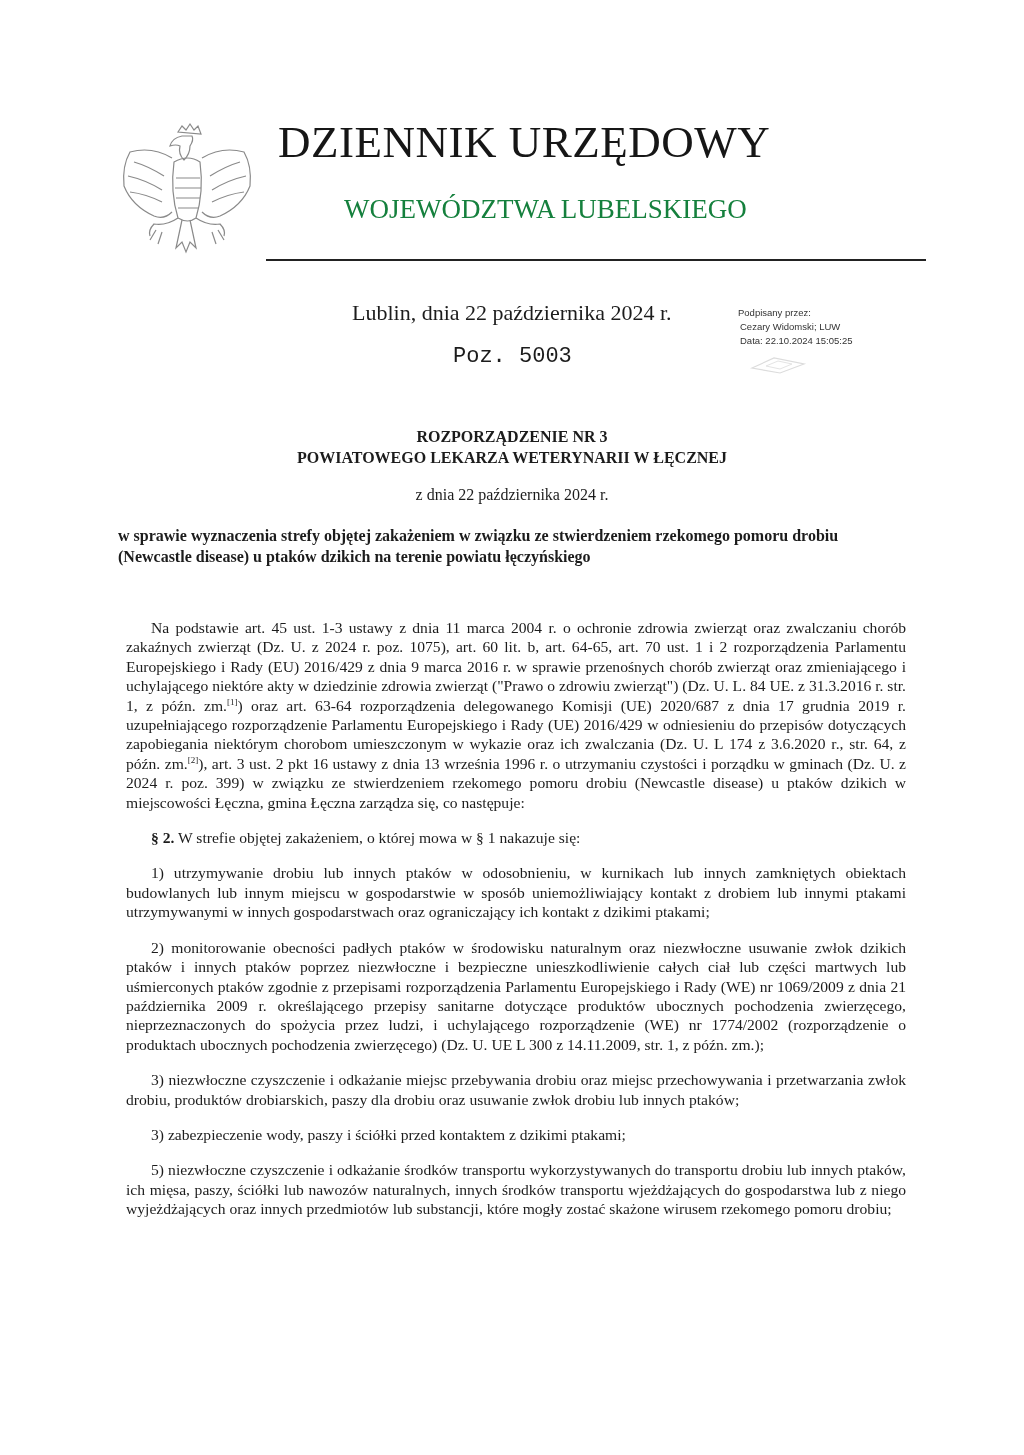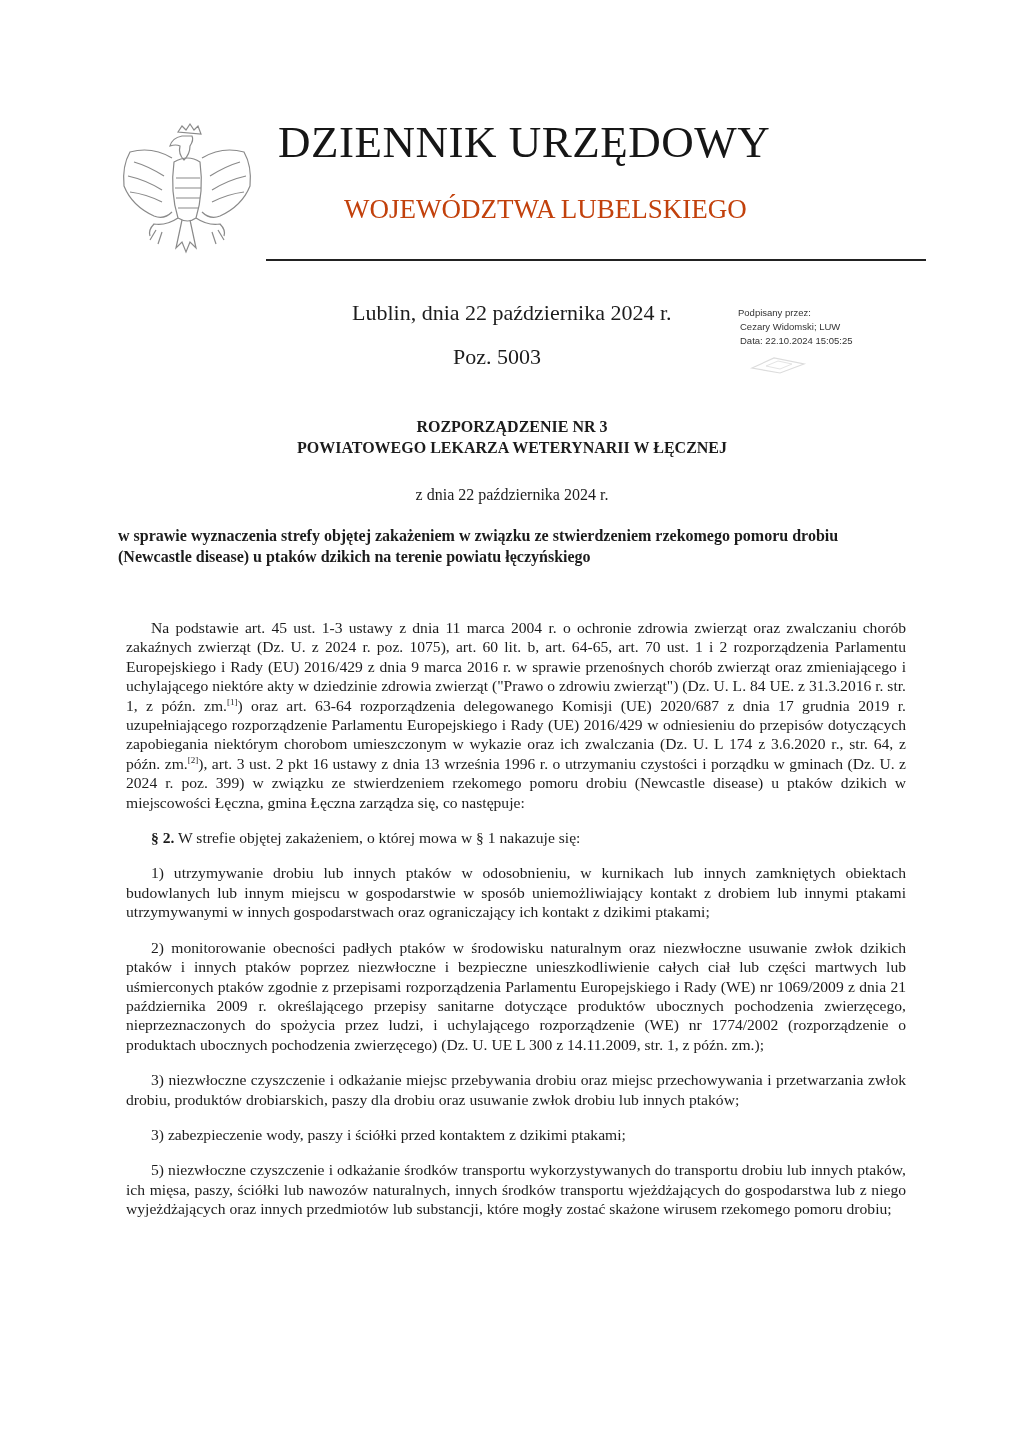--- a/index.html
+++ b/index.html
@@ -2,24 +2,24 @@
 <html><head>
 <meta charset="utf-8">
 <style>
   html, body { margin:0; padding:0; background:#ffffff; }
   body { width:1024px; height:1455px; position:relative; overflow:hidden;
          font-family:"Liberation Serif","DejaVu Serif",serif; color:#1c1c1c; }
   .emblem { position:absolute; left:112px; top:118px; width:150px; height:150px; }
   .title { position:absolute; left:278px; top:112px; font-size:45px; letter-spacing:0.5px;
            line-height:60px; color:#161616; white-space:nowrap; }
   .subtitle { position:absolute; left:344px; top:193px; font-size:27px; line-height:32px;
-              color:#c2410c; white-space:nowrap; }
+              color:#15803d; white-space:nowrap; }
   .rule { position:absolute; left:266px; top:259px; width:660px; height:2px; background:#222; }
   .place-date { position:absolute; left:352px; top:300px; font-size:22px; white-space:nowrap; }
-  .poz { position:absolute; left:453px; top:344px; font-size:22px; white-space:nowrap; }
+  .poz { position:absolute; left:453px; top:344px; font-size:22px; white-space:nowrap;font-family:Liberation Mono, monospace; }
   .sig { position:absolute; left:738px; top:306px; font-family:Liberation Sans, sans-serif;
          font-size:9.5px; line-height:14px; color:#333; }
   .sig div:nth-child(n+2) { padding-left:2px; }
   .sig-stamp { position:absolute; left:748px; top:356px; width:60px; height:18px; }
   .act-head { position:absolute; left:100px; width:824px; text-align:center; font-weight:bold;
               font-size:16px; line-height:21px; }
   .act-date { position:absolute; left:100px; width:824px; text-align:center; font-size:16px; top:486px; }
   .act-subject { position:absolute; left:118px; width:788px; font-weight:bold;
                  font-size:16px; line-height:21px; top:525px; }
   .body { position:absolute; left:110px; width:812px; font-size:15.6px; line-height:19.4px;
@@ -58,21 +58,21 @@
 <div class="sig">
   <div>Podpisany przez:</div>
   <div>Cezary Widomski; LUW</div>
   <div>Data: 22.10.2024 15:05:25</div>
 </div>
 <svg class="sig-stamp" viewBox="0 0 60 18">
   <path d="M4 12 L26 2 L56 8 L32 17 Z" fill="none" stroke="#dcdcdc" stroke-width="1.2"></path>
   <path d="M18 10 L30 5 L44 8 L32 13 Z" fill="none" stroke="#e4e4e4" stroke-width="1"></path>
 </svg>
 
-<div class="act-head" style="top:416px;">
+<div class="act-head" style="top:426px;">
   <div>ROZPORZĄDZENIE NR 3</div>
   <div>POWIATOWEGO LEKARZA WETERYNARII W ŁĘCZNEJ</div>
 </div>
 <div class="act-date">z dnia 22 października 2024 r.</div>
 <div class="act-subject">w sprawie wyznaczenia strefy objętej zakażeniem w związku ze stwierdzeniem rzekomego pomoru drobiu (Newcastle disease) u ptaków dzikich na terenie powiatu łęczyńskiego</div>
 
 <div class="body" style="top:602px;">
   <p><span>Na podstawie art. 45 ust. 1-3 ustawy z dnia 11 marca 2004 r. o ochronie zdrowia zwierząt oraz zwalczaniu chorób zakaźnych zwierząt (Dz. U. z 2024 r. poz. 1075), art. 60 lit. b, art. 64-65, art. 70 ust. 1 i 2 rozporządzenia Parlamentu Europejskiego i Rady (EU) 2016/429 z dnia 9 marca 2016 r. w sprawie przenośnych chorób zwierząt oraz zmieniającego i uchylającego niektóre akty w dziedzinie zdrowia zwierząt ("Prawo o zdrowiu zwierząt") (Dz. U. L. 84 UE. z 31.3.2016 r. str. 1, z późn. zm.</span><sup>[1]</sup><span>) oraz art. 63-64 rozporządzenia delegowanego Komisji (UE) 2020/687 z dnia 17 grudnia 2019 r. uzupełniającego rozporządzenie Parlamentu Europejskiego i Rady (UE) 2016/429 w odniesieniu do przepisów dotyczących zapobiegania niektórym chorobom umieszczonym w wykazie oraz ich zwalczania (Dz. U. L 174 z 3.6.2020 r., str. 64, z późn. zm.</span><sup>[2]</sup><span>), art. 3 ust. 2 pkt 16 ustawy z dnia 13 września 1996 r. o utrzymaniu czystości i porządku w gminach (Dz. U. z 2024 r. poz. 399) w związku ze stwierdzeniem rzekomego pomoru drobiu (Newcastle disease) u ptaków dzikich w miejscowości Łęczna, gmina Łęczna zarządza się, co następuje:</span></p>
   <p><span class="para-mark">§ 2.</span><span> W strefie objętej zakażeniem, o której mowa w § 1 nakazuje się:</span></p>
   <p>1) utrzymywanie drobiu lub innych ptaków w odosobnieniu, w kurnikach lub innych zamkniętych obiektach budowlanych lub innym miejscu w gospodarstwie w sposób uniemożliwiający kontakt z drobiem lub innymi ptakami utrzymywanymi w innych gospodarstwach oraz ograniczający ich kontakt z dzikimi ptakami;</p>

